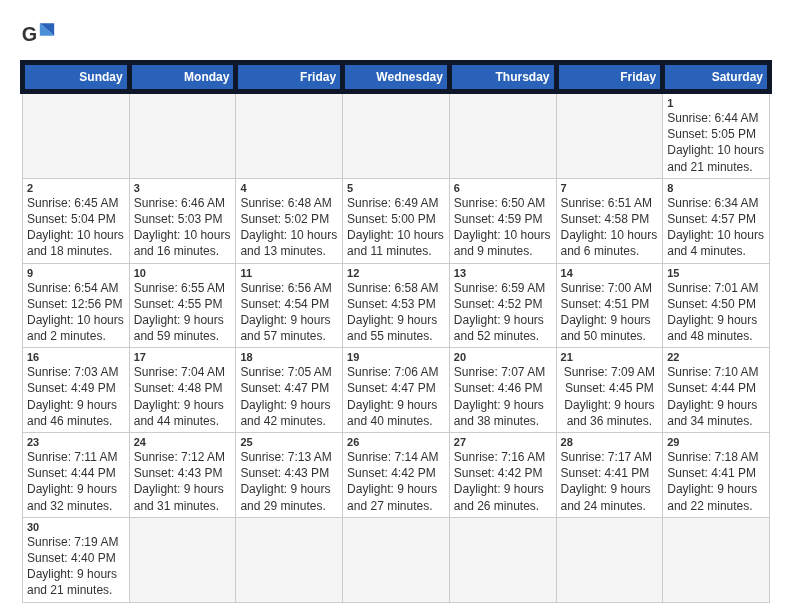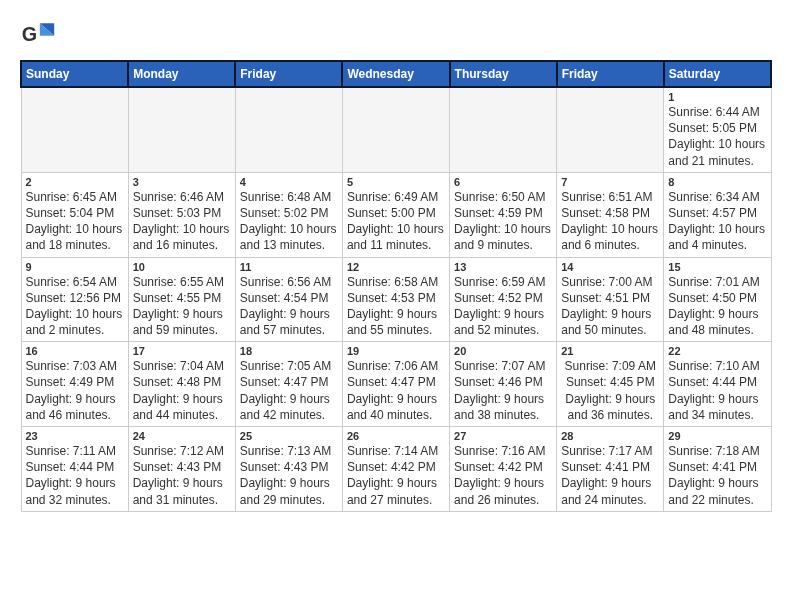--- a/index.html
+++ b/index.html
@@ -56,22 +56,22 @@
       width: 100%;
       border-collapse: collapse;
       table-layout: fixed;
     }
     thead tr th {
       background: #2962b8;
       color: #fff;
       font-size: 12px;
       font-weight: bold;
       padding: 5px 4px;
-      text-align: left;
-      border: 2px solid #0f172a;
+      text-align: right;
+      border: 5px solid #0f172a;
     }
     tbody tr td {
       vertical-align: top;
       font-size: 9.5px;
       color: #333;
       border: 1px solid #ccc;
       padding: 3px 4px;
       height: 72px;
       background: #fff;
     }
@@ -339,15 +339,30 @@
 and 24 minutes.</div>
           </td>
           <td>
             <span class="day-num">29</span>
             <div class="day-info" style="white-space: pre-line;">Sunrise: 7:18 AM
 Sunset: 4:41 PM
 Daylight: 9 hours
 and 22 minutes.</div>
           </td>
         </tr>
+        <tr class="last-row">
+          <td>
+            <span class="day-num">30</span>
+            <div class="day-info" style="white-space: pre-line;">Sunrise: 7:19 AM
+Sunset: 4:40 PM
+Daylight: 9 hours
+and 21 minutes.</div>
+          </td>
+          <td class="empty"></td>
+          <td class="empty"></td>
+          <td class="empty"></td>
+          <td class="empty"></td>
+          <td class="empty"></td>
+          <td class="empty"></td>
+        </tr>
       </tbody>
   </table>
 </div>
 
 </body></html>

